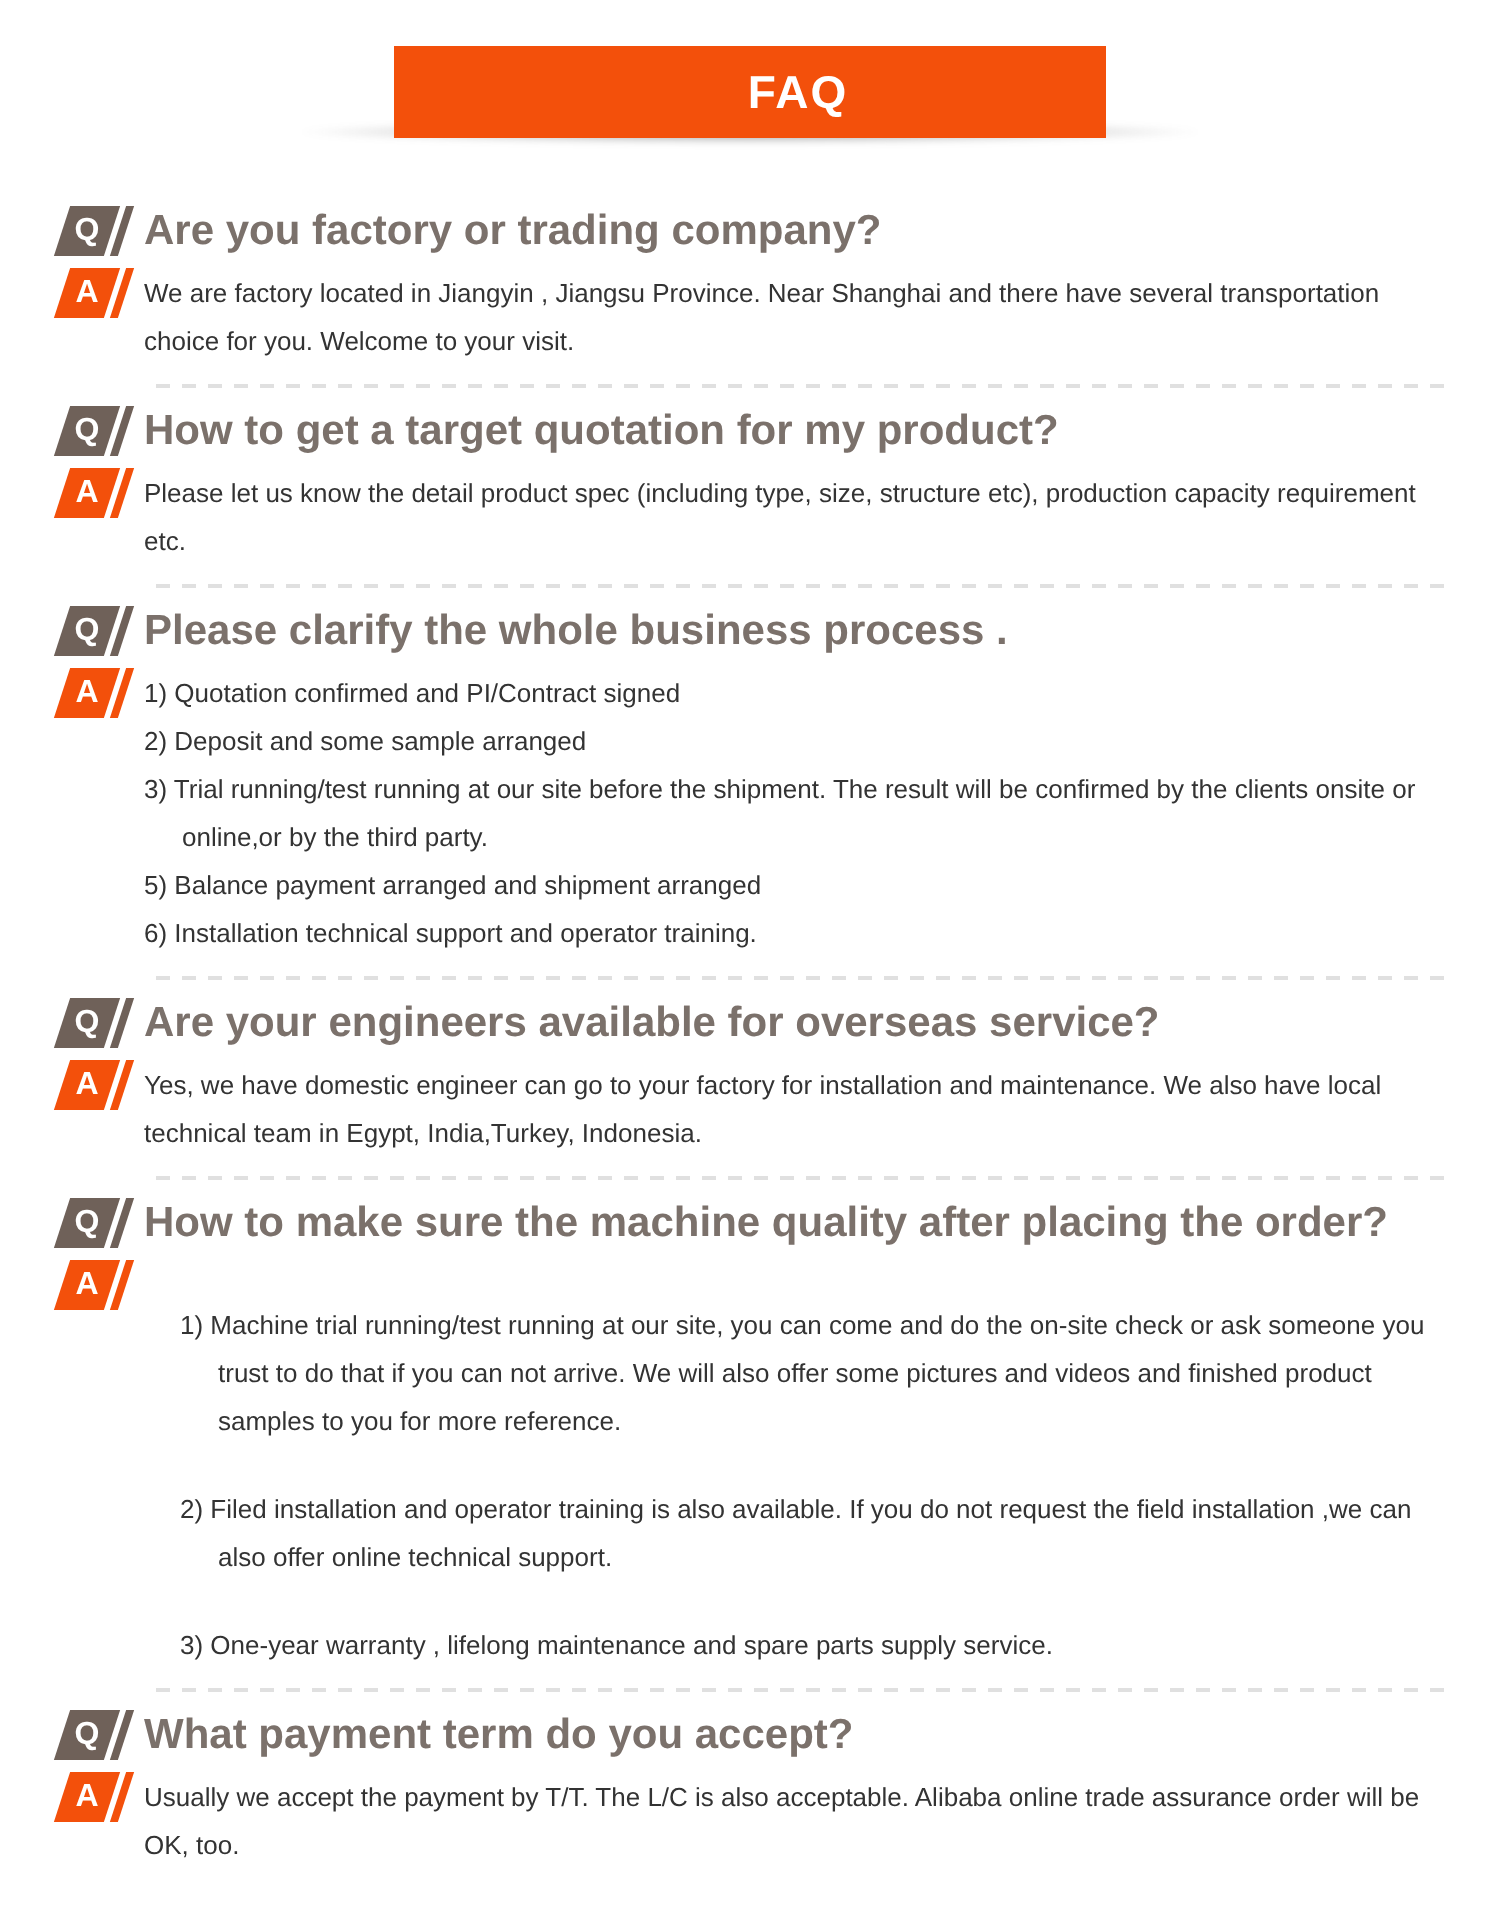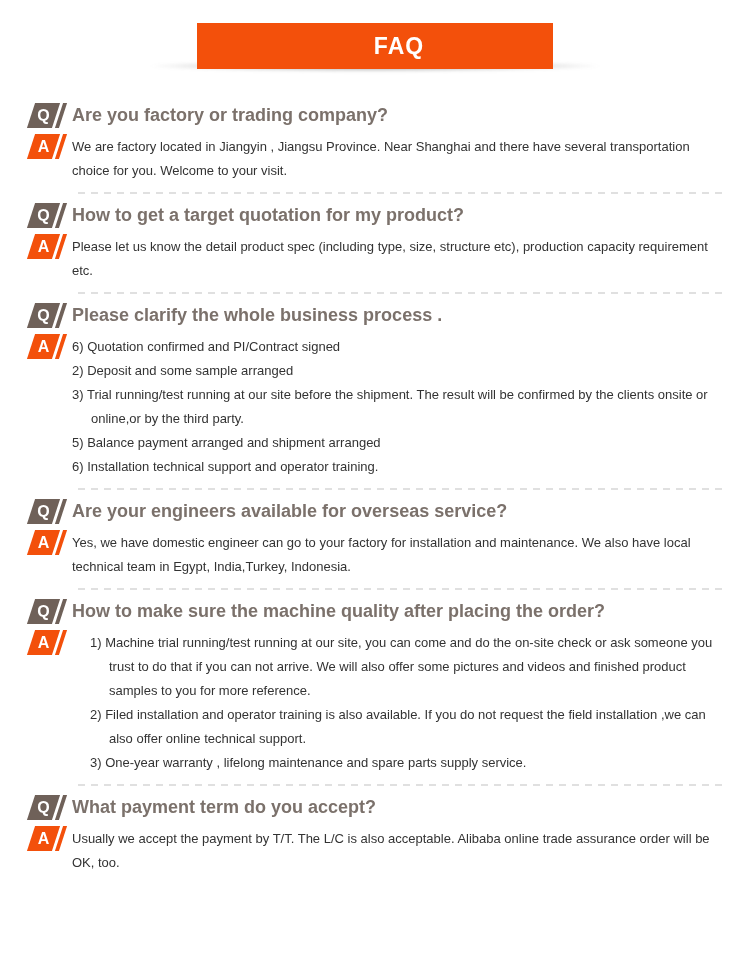--- a/index.html
+++ b/index.html
@@ -43,33 +43,33 @@
   }
   .badge.q .shape, .badge.q .slash { background: var(--q-badge, #6f6159); }
   .badge.a .shape, .badge.a .slash { background: var(--accent, #f3500b); }
   .badge .letter {
     position: absolute; left: 0; top: 0; width: 31px; height: 25px;
     display: flex; align-items: center; justify-content: center;
     color: #ffffff; font-size: 16px; font-weight: bold;
   }
 
   .question {
-    font-size: 18px; font-weight: bold;
+    font-size: 21px; font-weight: bold;
     color: var(--q-text, #7b716b);
     line-height: 25px; margin: 0;
   }
   .answer {
     flex: 1; min-width: 0;
     color: var(--answer-text, #333333);
     font-size: 13px; line-height: 24px;
     padding-top: 1px;
   }
   .answer p { margin: 0; }
   .answer p.list { padding-left: 19px; text-indent: -19px; }
-  .answer p.nested { margin-left: 18px; }
+  .answer p.nested { margin-left: 18px; margin-top: 20px; }
 
   .divider {
     height: 2px;
     margin: 9px 0 9px 50px;
     background: repeating-linear-gradient(90deg, var(--divider, #e0e0e0) 0 7px, transparent 7px 13px);
   }
 </style>
 </head>
 <body>
 
@@ -132,21 +132,21 @@
       </span>
       <h3 class="question">Please clarify the whole business process .</h3>
     </div>
     <div class="qa-row a-row">
       <span class="badge a">
         <span class="shape"></span>
         <span class="slash"></span>
         <span class="letter a-letter">A</span>
       </span>
       <div class="answer">
-            <p class="list">6) Quotation confirmed and PI/Contract signed</p>
+            <p class="list">1) Quotation confirmed and PI/Contract signed</p>
             <p class="list">2) Deposit and some sample arranged</p>
             <p class="list">3) Trial running/test running at our site before the shipment. The result will be confirmed by the clients onsite or online,or by the third party.</p>
             <p class="list">5) Balance payment arranged and shipment arranged</p>
             <p class="list">6) Installation technical support  and operator training.</p>
           </div>
     </div>
   </section>
 <div class="divider"></div>
   <section class="faq-item">
     <div class="qa-row q-row">

